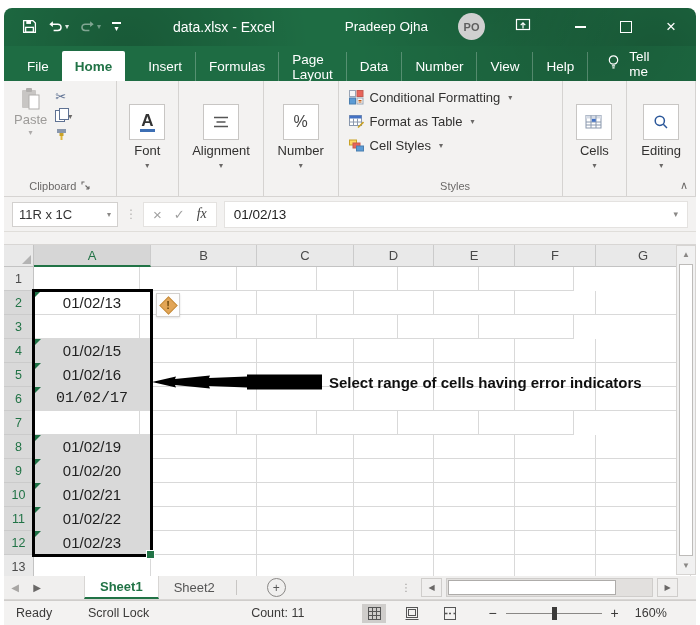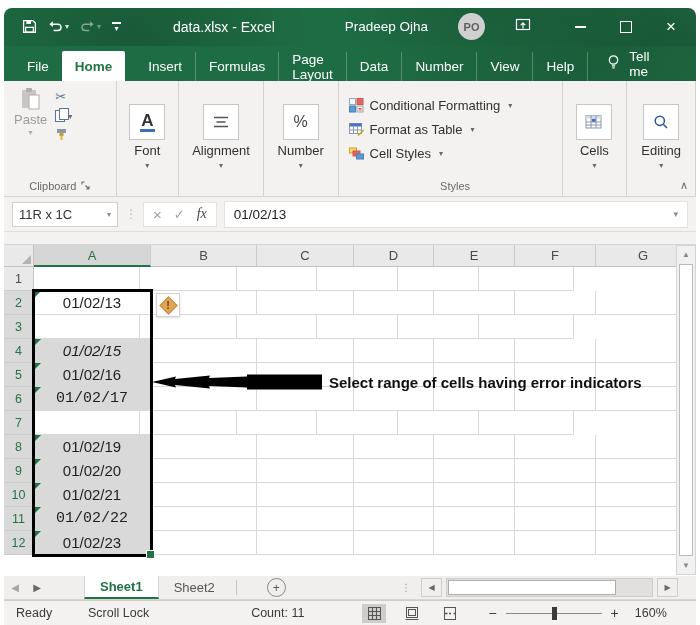--- a/index.html
+++ b/index.html
@@ -69,21 +69,21 @@
   .copy-glyph:before{content:"";position:absolute;left:2.5px;top:-3.5px;width:8px;height:10px;border:1.2px solid #5f7293;background:#fff;}
   
   .g-collapsed{align-items:center;justify-content:center;gap:3px;padding-bottom:4px;}
   .bigbox{width:34px;height:34px;background:#fff;border:1px solid #c8c6c4;display:flex;align-items:center;justify-content:center;}
   .font-a{font-size:17px;font-weight:bold;color:#333;border-bottom:3px solid #3d6fb4;line-height:1.05;padding:0 1px;}
   .pct{font-size:16px;color:#444;}
   .glabel{font-size:13px;color:#323130;}
   .gchev{font-size:8px;color:#6a6867;}
   .g-font{width:62px;} .g-align{width:84px;} .g-num{width:74px;} .g-cells{width:64px;} .g-edit{width:68px;}
   
-  .g-styles{width:214px;padding:12px 0 0 10px;}
+  .g-styles{width:214px;padding:4px 0 0 10px;}
   .style-item{display:flex;align-items:center;gap:6px;font-size:13px;color:#323130;height:24px;}
   .style-item .schev{font-size:8px;color:#6a6867;margin-left:2px;}
   .ribbon-collapse{position:absolute;right:8px;bottom:4px;color:#6a6867;font-size:11px;}
 
   
   .fbar{height:34px;background:#f3f2f1;border-bottom:1px solid #e0deda;display:flex;align-items:center;padding:0 8px;gap:7px;}
   .namebox{width:92px;height:23px;background:#fff;border:1px solid #d2d0ce;display:flex;align-items:center;font-size:13px;color:#333;padding:0 6px;}
   .namebox .nchev{margin-left:auto;font-size:8px;color:#8a8886;}
   .fdots{color:#b5b3b1;font-size:12px;letter-spacing:-1px;}
   .fbtns{display:flex;align-items:center;gap:12px;background:#fff;border:1px solid #e4e2e0;height:23px;padding:0 9px;}
@@ -428,21 +428,21 @@
           <div class="rowh sel" style="width: 30px;">3</div>
           <div class="cell" style="width: 106px;"></div>
           <div class="cell" style="width: 97px;"></div>
           <div class="cell" style="width: 80px;"></div>
           <div class="cell" style="width: 81px;"></div>
           <div class="cell" style="width: 81px;"></div>
           <div class="cell" style="width: 95px;"></div>
         </div>
         <div class="grow sheetrow">
           <div class="rowh sel" style="width: 30px;">4</div>
-          <div class="cell selcell" style="width: 117px; font-style: italic;">01/02/15<span class="tri"></span></div>
+          <div class="cell selcell" style="width: 117px;">01/02/15<span class="tri"></span></div>
           <div class="cell" style="width: 106px;"></div>
           <div class="cell" style="width: 97px;"></div>
           <div class="cell" style="width: 80px;"></div>
           <div class="cell" style="width: 81px;"></div>
           <div class="cell" style="width: 81px;"></div>
           <div class="cell" style="width: 95px;"></div>
         </div>
         <div class="grow sheetrow">
           <div class="rowh sel" style="width: 30px;">5</div>
           <div class="cell selcell" style="width: 117px;">01/02/16<span class="tri"></span></div>
@@ -497,31 +497,41 @@
           <div class="cell selcell" style="width: 117px;">01/02/21<span class="tri"></span></div>
           <div class="cell" style="width: 106px;"></div>
           <div class="cell" style="width: 97px;"></div>
           <div class="cell" style="width: 80px;"></div>
           <div class="cell" style="width: 81px;"></div>
           <div class="cell" style="width: 81px;"></div>
           <div class="cell" style="width: 95px;"></div>
         </div>
         <div class="grow sheetrow">
           <div class="rowh sel" style="width: 30px;">11</div>
-          <div class="cell selcell" style="width: 117px; font-family: Liberation Mono, monospace;">01/02/22<span class="tri"></span></div>
+          <div class="cell selcell" style="width: 117px;">01/02/22<span class="tri"></span></div>
           <div class="cell" style="width: 106px;"></div>
           <div class="cell" style="width: 97px;"></div>
           <div class="cell" style="width: 80px;"></div>
           <div class="cell" style="width: 81px;"></div>
           <div class="cell" style="width: 81px;"></div>
           <div class="cell" style="width: 95px;"></div>
         </div>
         <div class="grow sheetrow">
           <div class="rowh sel" style="width: 30px;">12</div>
           <div class="cell selcell" style="width: 117px;">01/02/23<span class="tri"></span></div>
+          <div class="cell" style="width: 106px;"></div>
+          <div class="cell" style="width: 97px;"></div>
+          <div class="cell" style="width: 80px;"></div>
+          <div class="cell" style="width: 81px;"></div>
+          <div class="cell" style="width: 81px;"></div>
+          <div class="cell" style="width: 95px;"></div>
+        </div>
+        <div class="grow sheetrow">
+          <div class="rowh" style="width: 30px;">13</div>
+          <div class="cell" style="width: 117px;"></div>
           <div class="cell" style="width: 106px;"></div>
           <div class="cell" style="width: 97px;"></div>
           <div class="cell" style="width: 80px;"></div>
           <div class="cell" style="width: 81px;"></div>
           <div class="cell" style="width: 81px;"></div>
           <div class="cell" style="width: 95px;"></div>
         </div>
       </div>
 
     <div class="selection">

